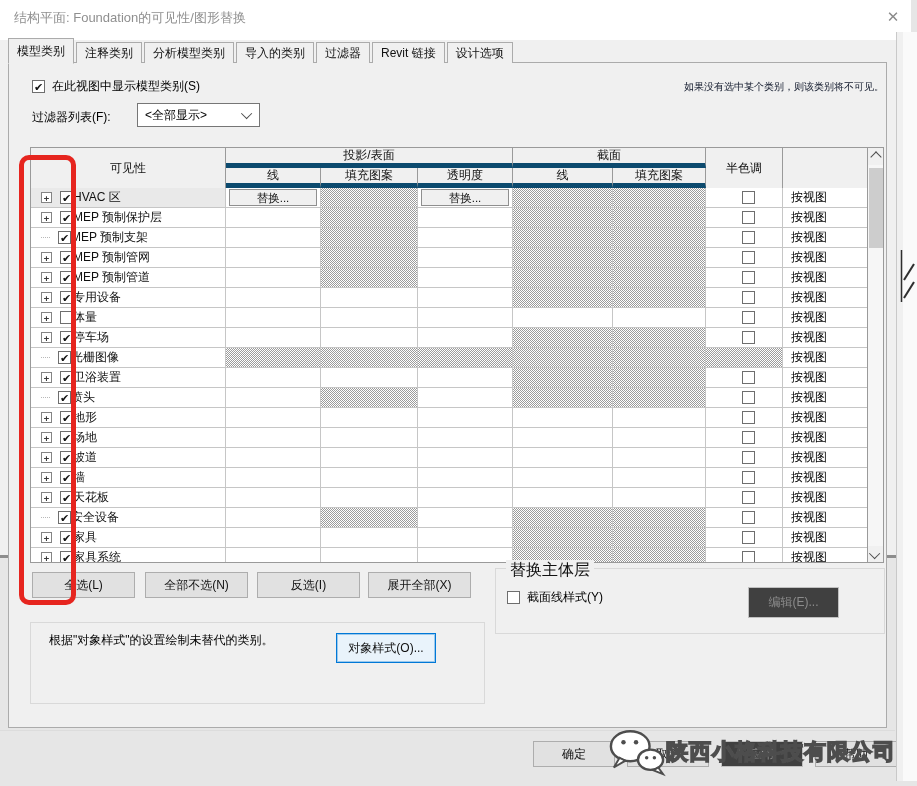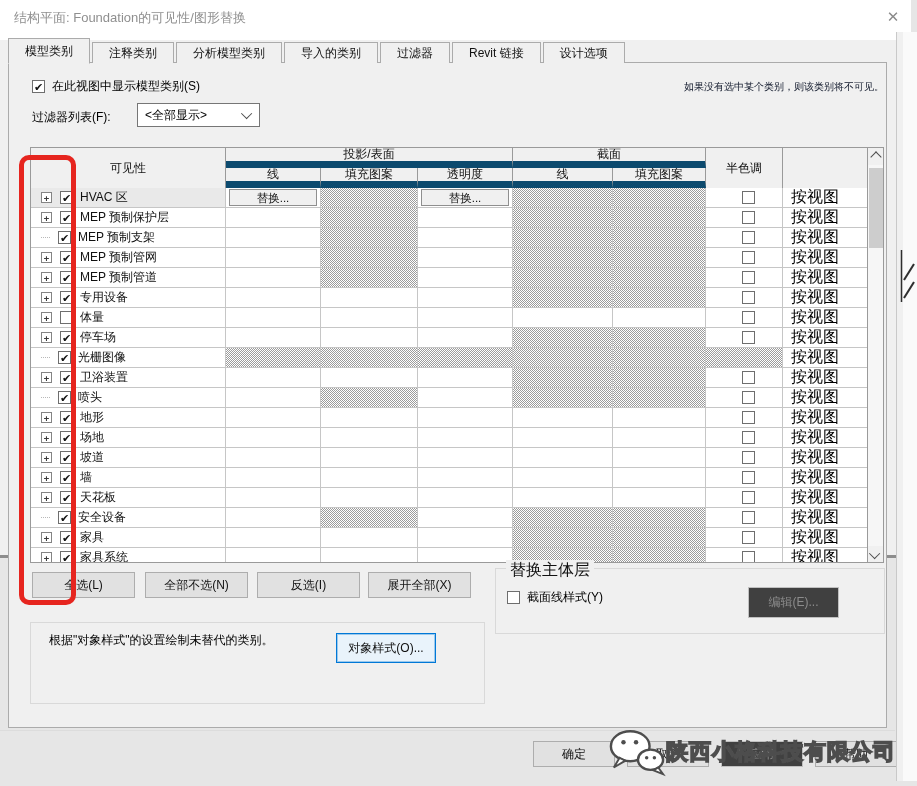--- a/index.html
+++ b/index.html
@@ -14,21 +14,21 @@
   
   .dialog{left:0;top:0;width:911px;height:558px;background:#f0f0f0;
     border-right:1px solid #b0b0b0;border-bottom:3px solid #8d8d8d}
   .titlebar{left:0;top:0;width:911px;height:40px;background:#ffffff}
   .title-text{left:14px;top:9px;font-size:13px;color:#8f8f8f;white-space:nowrap}
   .close-x{left:882px;top:6px;width:22px;height:22px;color:#8a8a8a;font-size:15px;
     display:flex;align-items:center;justify-content:center;cursor:default}
 
   
   .tabbar{left:8px;top:39px;height:24px;display:flex;align-items:flex-end;z-index:6}
-  .tab{height:20px;padding:0 16px;font-size:12px;color:#111;background:#f0f0f0;
+  .tab{height:20px;padding:0 8px;font-size:12px;color:#111;background:#f0f0f0;
     border:1px solid #ababab;border-bottom:none;margin-right:2px;
     display:flex;align-items:center;white-space:nowrap}
   .tab.active{height:24px;margin-bottom:-1px;border-bottom:1px solid #f0f0f0;z-index:7}
   .page-panel{left:8px;top:62px;width:879px;height:666px;border:1px solid #ababab;background:#f0f0f0}
 
   
   .cbx{display:inline-block;width:13px;height:13px;border:1px solid #6e6e6e;background:#fff;
     font-size:11px;line-height:12px;text-align:center;color:#101010;font-weight:bold;box-sizing:border-box}
   .opt-row{left:32px;top:78px;display:flex;align-items:center;gap:7px;font-size:12px}
   .hint{left:484px;top:80px;width:400px;text-align:right;font-size:10px;color:#0f172a}
@@ -36,37 +36,37 @@
   .combo{left:137px;top:103px;width:123px;height:24px;background:#fff;border:1px solid #767676;
     display:flex;align-items:center;justify-content:space-between;padding:0 7px;font-size:12px}
   .chev{width:7px;height:7px;border-left:1px solid #4d4d4d;border-bottom:1px solid #4d4d4d;display:inline-block}
   .chev.down{transform:rotate(-45deg) translateY(-2px)}
   .chev.up{transform:rotate(135deg)}
 
   
   .grid{left:30px;top:147px;width:854px;height:416px;border:1px solid #9a9a9a;background:#fff;overflow:hidden}
   .ghead{position:absolute;left:0;top:0;width:837px;height:40px;background:#f0f0f0;border-bottom:1px solid #9a9a9a}
   .hc{position:absolute;box-sizing:border-box;display:flex;align-items:center;justify-content:center;
-    font-size:12px;color:#111;border-right:1px solid #9a9a9a;border-bottom:7px solid #0c4a6e;background:#f0f0f0}
+    font-size:12px;color:#111;border-right:1px solid #9a9a9a;border-bottom:5px solid #0c4a6e;background:#f0f0f0}
   .hc.full{height:40px;border-bottom:none}
   .gbody{position:absolute;left:0;top:40px;width:837px;height:376px;background:#fff}
   .trow{display:grid;grid-template-columns:195px 95px 97px 95px 100px 93px 77px 85px;height:20px}
   .cell{box-sizing:border-box;border-right:1px solid #c6c6c6;border-bottom:1px solid #c6c6c6;
     display:flex;align-items:center;justify-content:center;overflow:hidden;background:#fff}
   .cell.vis{justify-content:flex-start;background:#fff}
   .trow.sel .cell.vis{background:#e9e9e9}
   .hatch{background:conic-gradient(#9c9c9c 0 25%,#ffffff 0 50%,#9c9c9c 0 75%,#ffffff 0);background-size:2px 2px}
   .expander{width:9px;height:9px;border:1px solid #848484;background:#fff;margin-left:10px;
     display:flex;align-items:center;justify-content:center;font:bold 9px/8px "DejaVu Sans Mono",monospace;color:#3c3c3c;flex:none}
   .expander.sp{border:none;background:none;height:0;border-top:1px dotted #b8b8b8}
   .cell .cbx{margin-left:8px;flex:none}
-  .cat{margin-left:7px;font-size:12px;color:#101010;white-space:nowrap}
+  .cat{font-size:12px;color:#101010;white-space:nowrap}
   .mini{height:17px;width:88px;background:#f0f0f0;border:1px solid #8f8f8f;font-size:11.5px;
     font-family:inherit;color:#111;padding:0;line-height:14px}
-  .cell.detail{justify-content:flex-start;padding-left:8px;font-size:16px}
+  .cell.detail{justify-content:flex-start;padding-left:8px;font-size:12px}
   
   .vscroll{position:absolute;left:836px;top:0;width:17px;height:415px;background:#f6f6f6;border-left:1px solid #9a9a9a}
   .sbtn{position:absolute;left:0;width:16px;height:17px;background:#f0f0f0;display:flex;align-items:center;justify-content:center}
   .sthumb{position:absolute;left:1px;top:20px;width:15px;height:80px;background:#cdcdcd}
 
   
   .btn{background:#e1e1e1;border:1px solid #adadad;font-size:12px;font-family:inherit;color:#111;
     display:flex;align-items:center;justify-content:center}
   .selbtn{top:572px;width:103px;height:26px}
   

